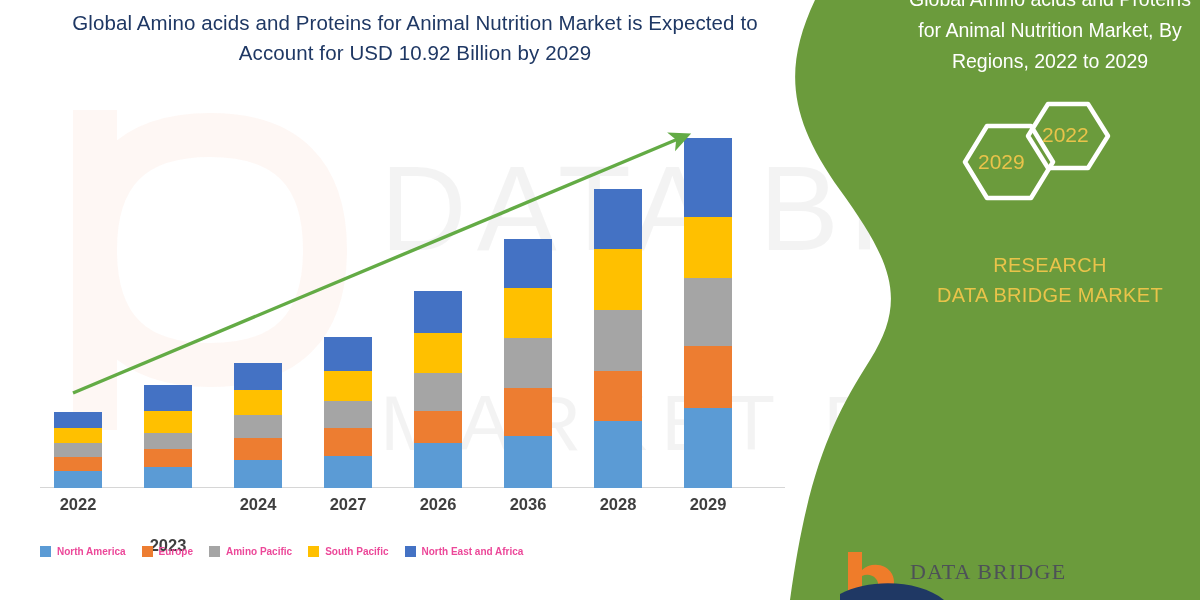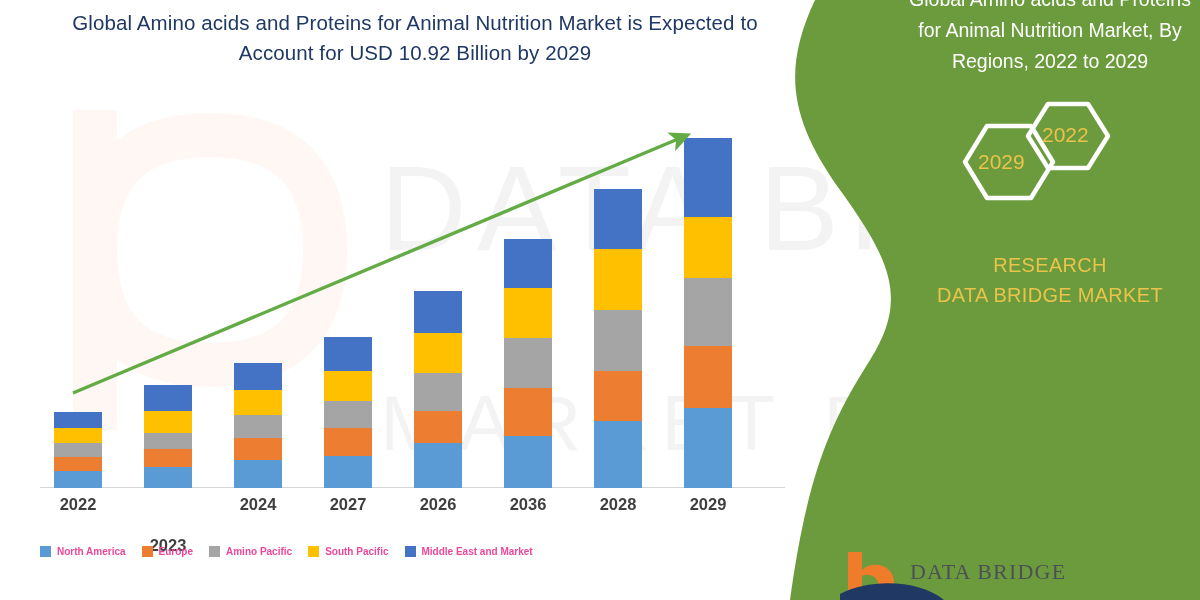--- a/index.html
+++ b/index.html
@@ -165,21 +165,21 @@
         <div class="lg-item">
           <span class="lg-swatch" style="background: rgb(165, 165, 165);"></span>
           <span class="lg-text">Amino Pacific</span>
         </div>
         <div class="lg-item">
           <span class="lg-swatch" style="background: rgb(255, 192, 0);"></span>
           <span class="lg-text">South Pacific</span>
         </div>
         <div class="lg-item">
           <span class="lg-swatch" style="background: rgb(68, 114, 196);"></span>
-          <span class="lg-text">Middle East and Market</span>
+          <span class="lg-text">North East and Africa</span>
         </div>
       </div>
   </div>
 
   <svg class="green-svg" viewBox="0 0 440 600" preserveAspectRatio="none">
     <path d="M55 0 C 22 70, 30 120, 80 190 C 132 262, 148 300, 110 360
              C 72 420, 48 470, 30 600 L 440 600 L 440 0 Z" fill="#6b9b3c"></path>
   </svg>
 
   <div class="green-content">

